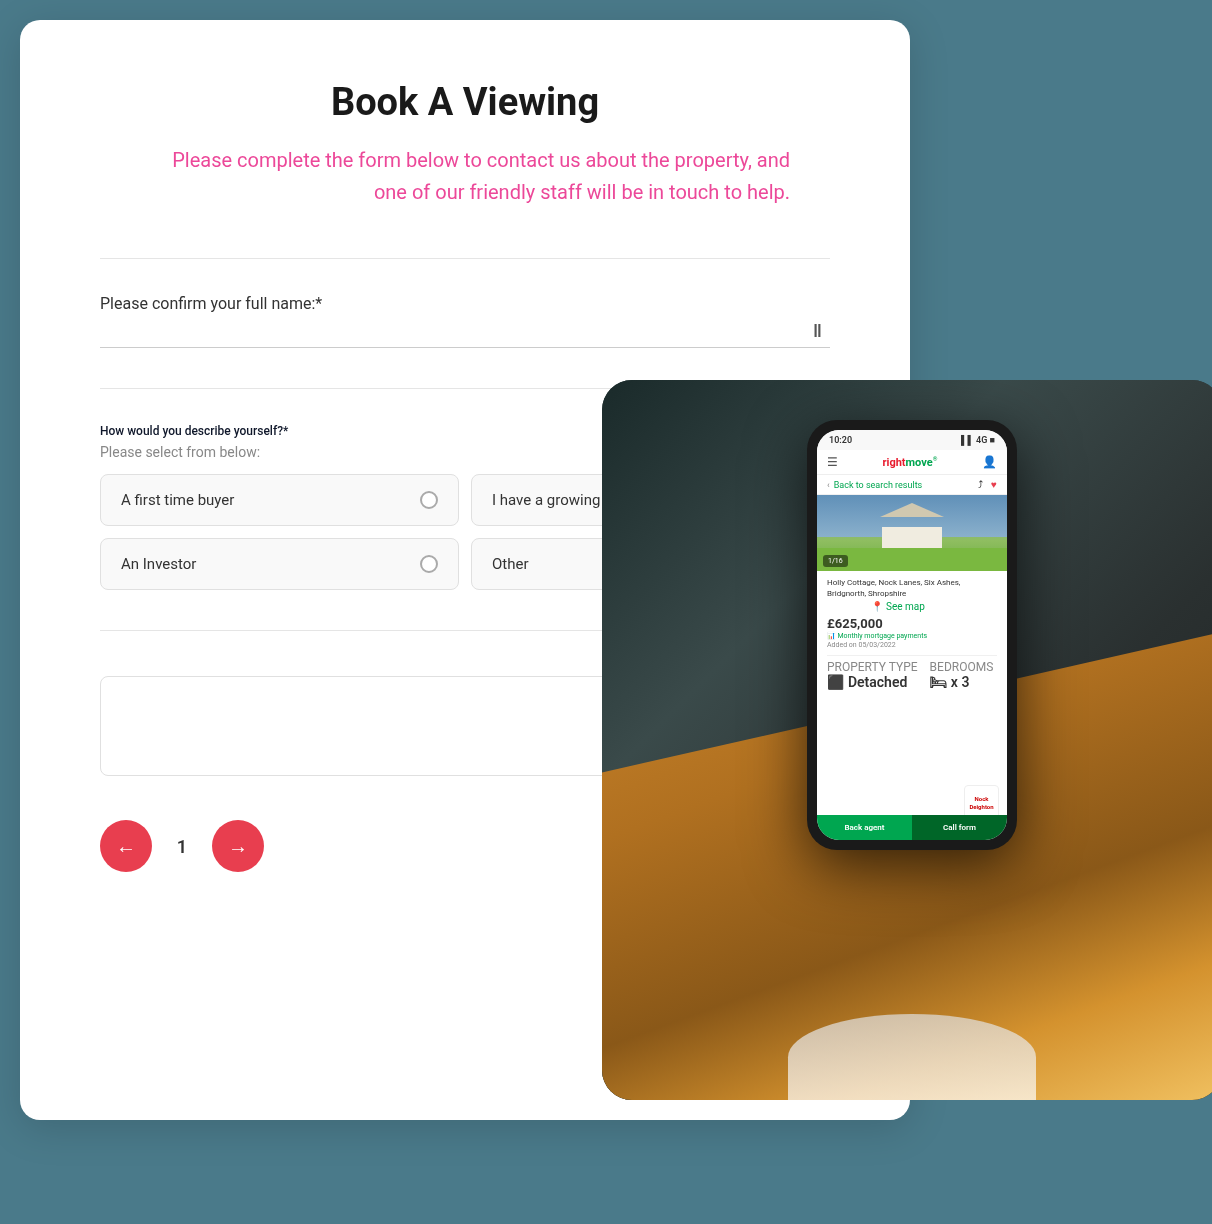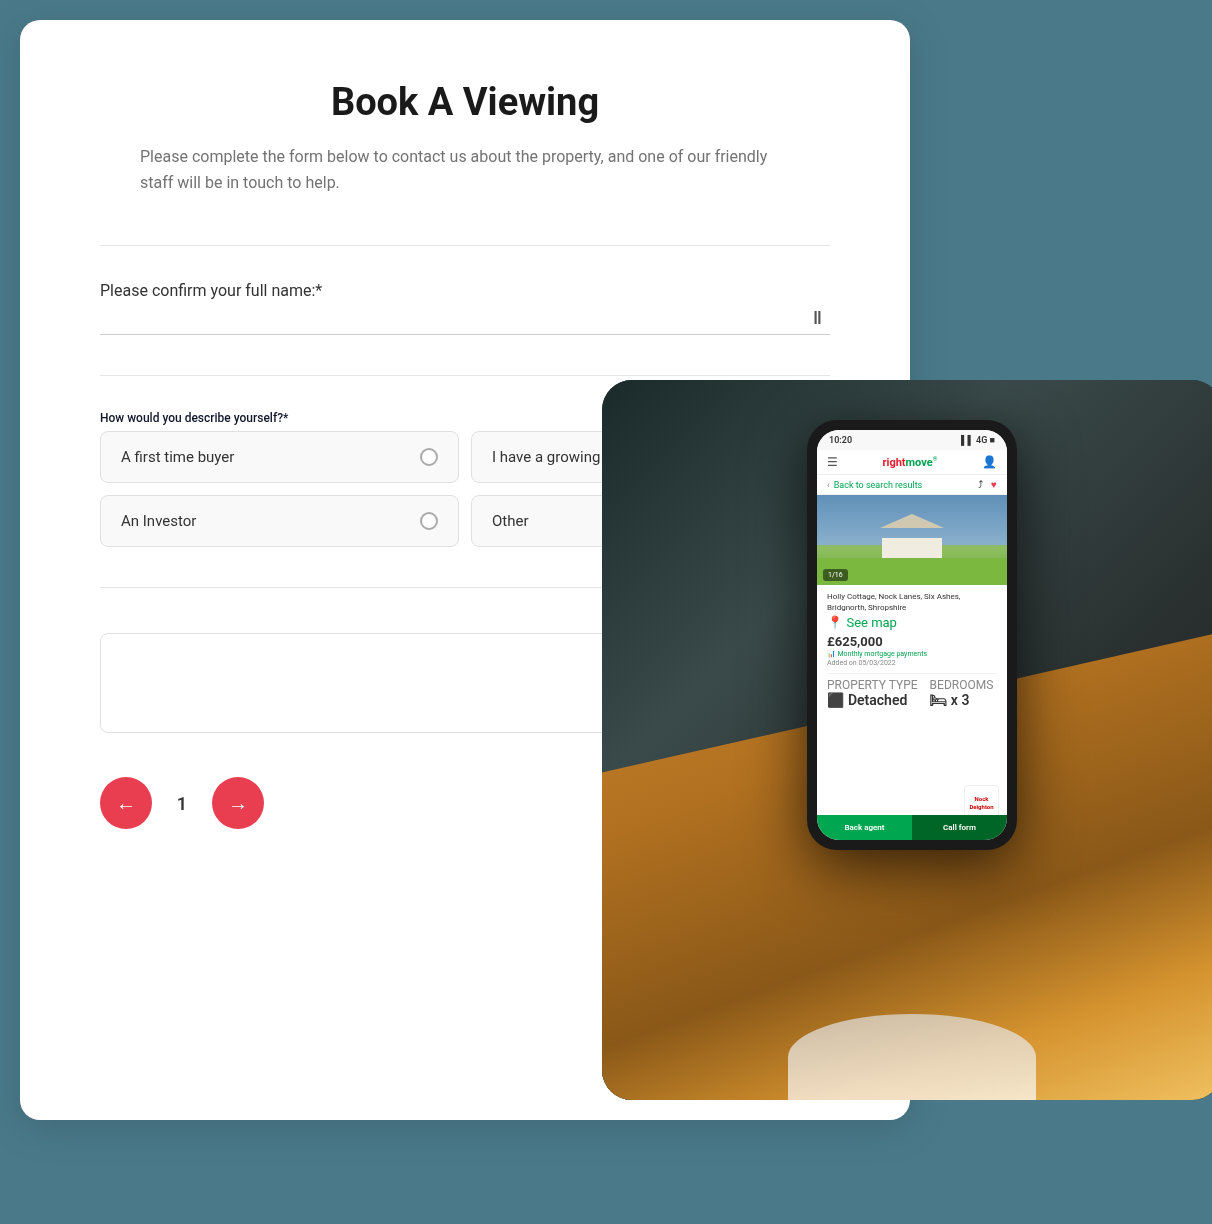--- a/index.html
+++ b/index.html
@@ -35,23 +35,23 @@
 
     .form-title {
       text-align: center;
       font-size: 38px;
       font-weight: 700;
       color: #1a1a1a;
       margin-bottom: 20px;
     }
 
     .form-subtitle {
-      text-align: left;
-      font-size: 16px;
-      color: #737373;
+      text-align: right;
+      font-size: 20px;
+      color: #ec4899;
       line-height: 1.6;
       max-width: 650px;
       margin: 0 auto 50px auto;
     }
 
     .form-section {
       margin-bottom: 40px;
     }
 
     .field-label {
@@ -293,21 +293,21 @@
     }
 
     .phone-share-heart {
       display: flex;
       gap: 8px;
       margin-left: auto;
     }
 
     .phone-property-img {
       width: 100%;
-      height: 90px;
+      height: 76px;
       background: linear-gradient(180deg, #5a8aaa 0%, #7aa0c0 20%, #8fbe60 60%, #6aaa40 100%);
       position: relative;
       overflow: hidden;
     }
 
     
     .prop-sky {
       position: absolute;
       top: 0;
       left: 0;
@@ -374,22 +374,23 @@
 
     .property-address {
       font-size: 8px;
       color: #333;
       line-height: 1.4;
       margin-bottom: 2px;
     }
 
     .see-map {
       color: #00a650;
-      font-size: 13px;
+      font-size: 10px;
       margin-bottom: 4px;
+      margin-left: 44px;
     }
 
     .property-price {
       font-size: 13px;
       font-weight: 700;
       color: #333;
       margin-bottom: 1px;
     }
 
     .mortgage-text {
@@ -506,20 +507,21 @@
       <div class="input-wrapper">
         <input type="text" class="text-input" style="">
         <span class="input-icon">‖</span>
       </div>
     </div>
 
     <hr class="divider-line">
 
     <div class="form-section">
       <div class="radio-group-label">How would you describe yourself?*</div>
+      <div class="radio-group-sublabel">Please select from below:</div>
 
       <div class="radio-grid">
 
         <div class="radio-option">
           <span class="radio-option-text">A first time buyer</span>
           <div class="radio-circle"></div>
         </div>
 
         <div class="radio-option">
           <span class="radio-option-text">I have a growing family</span>

